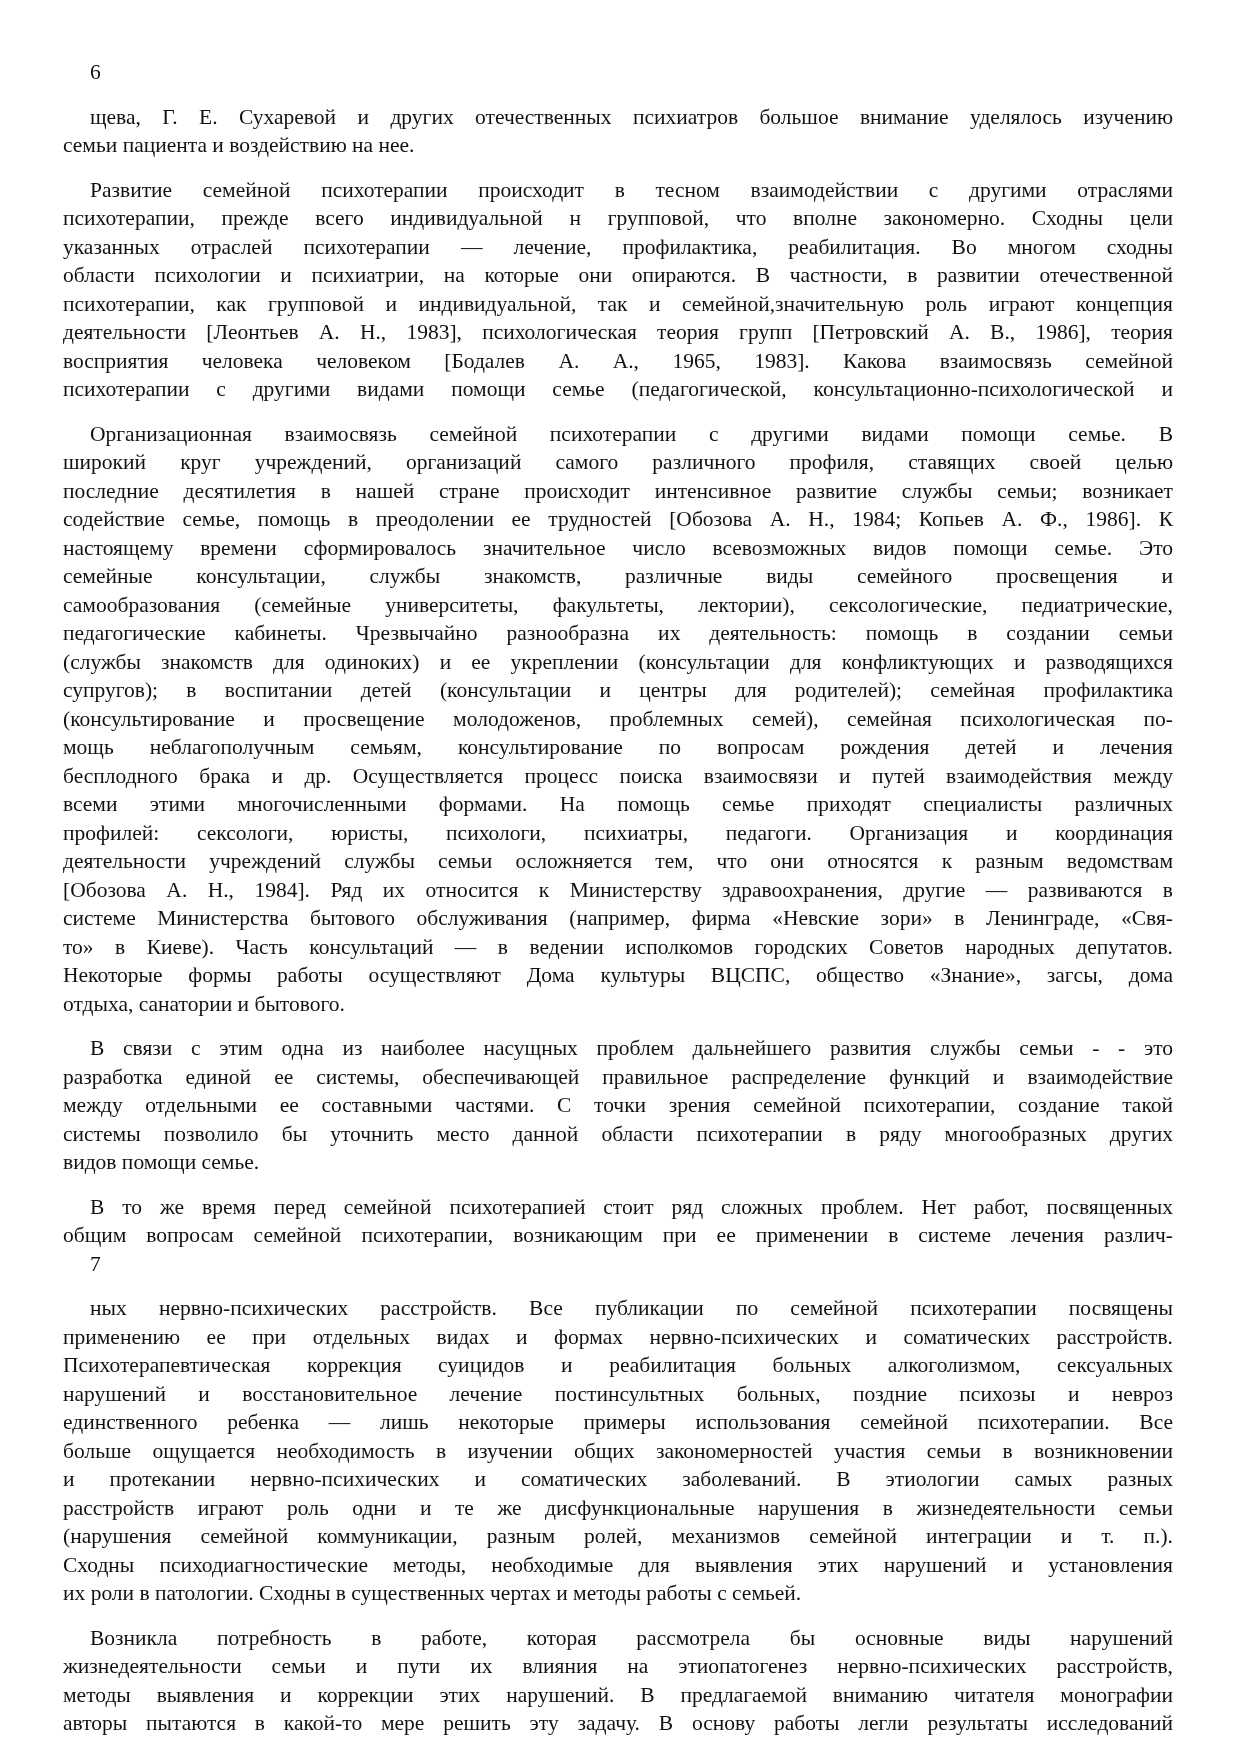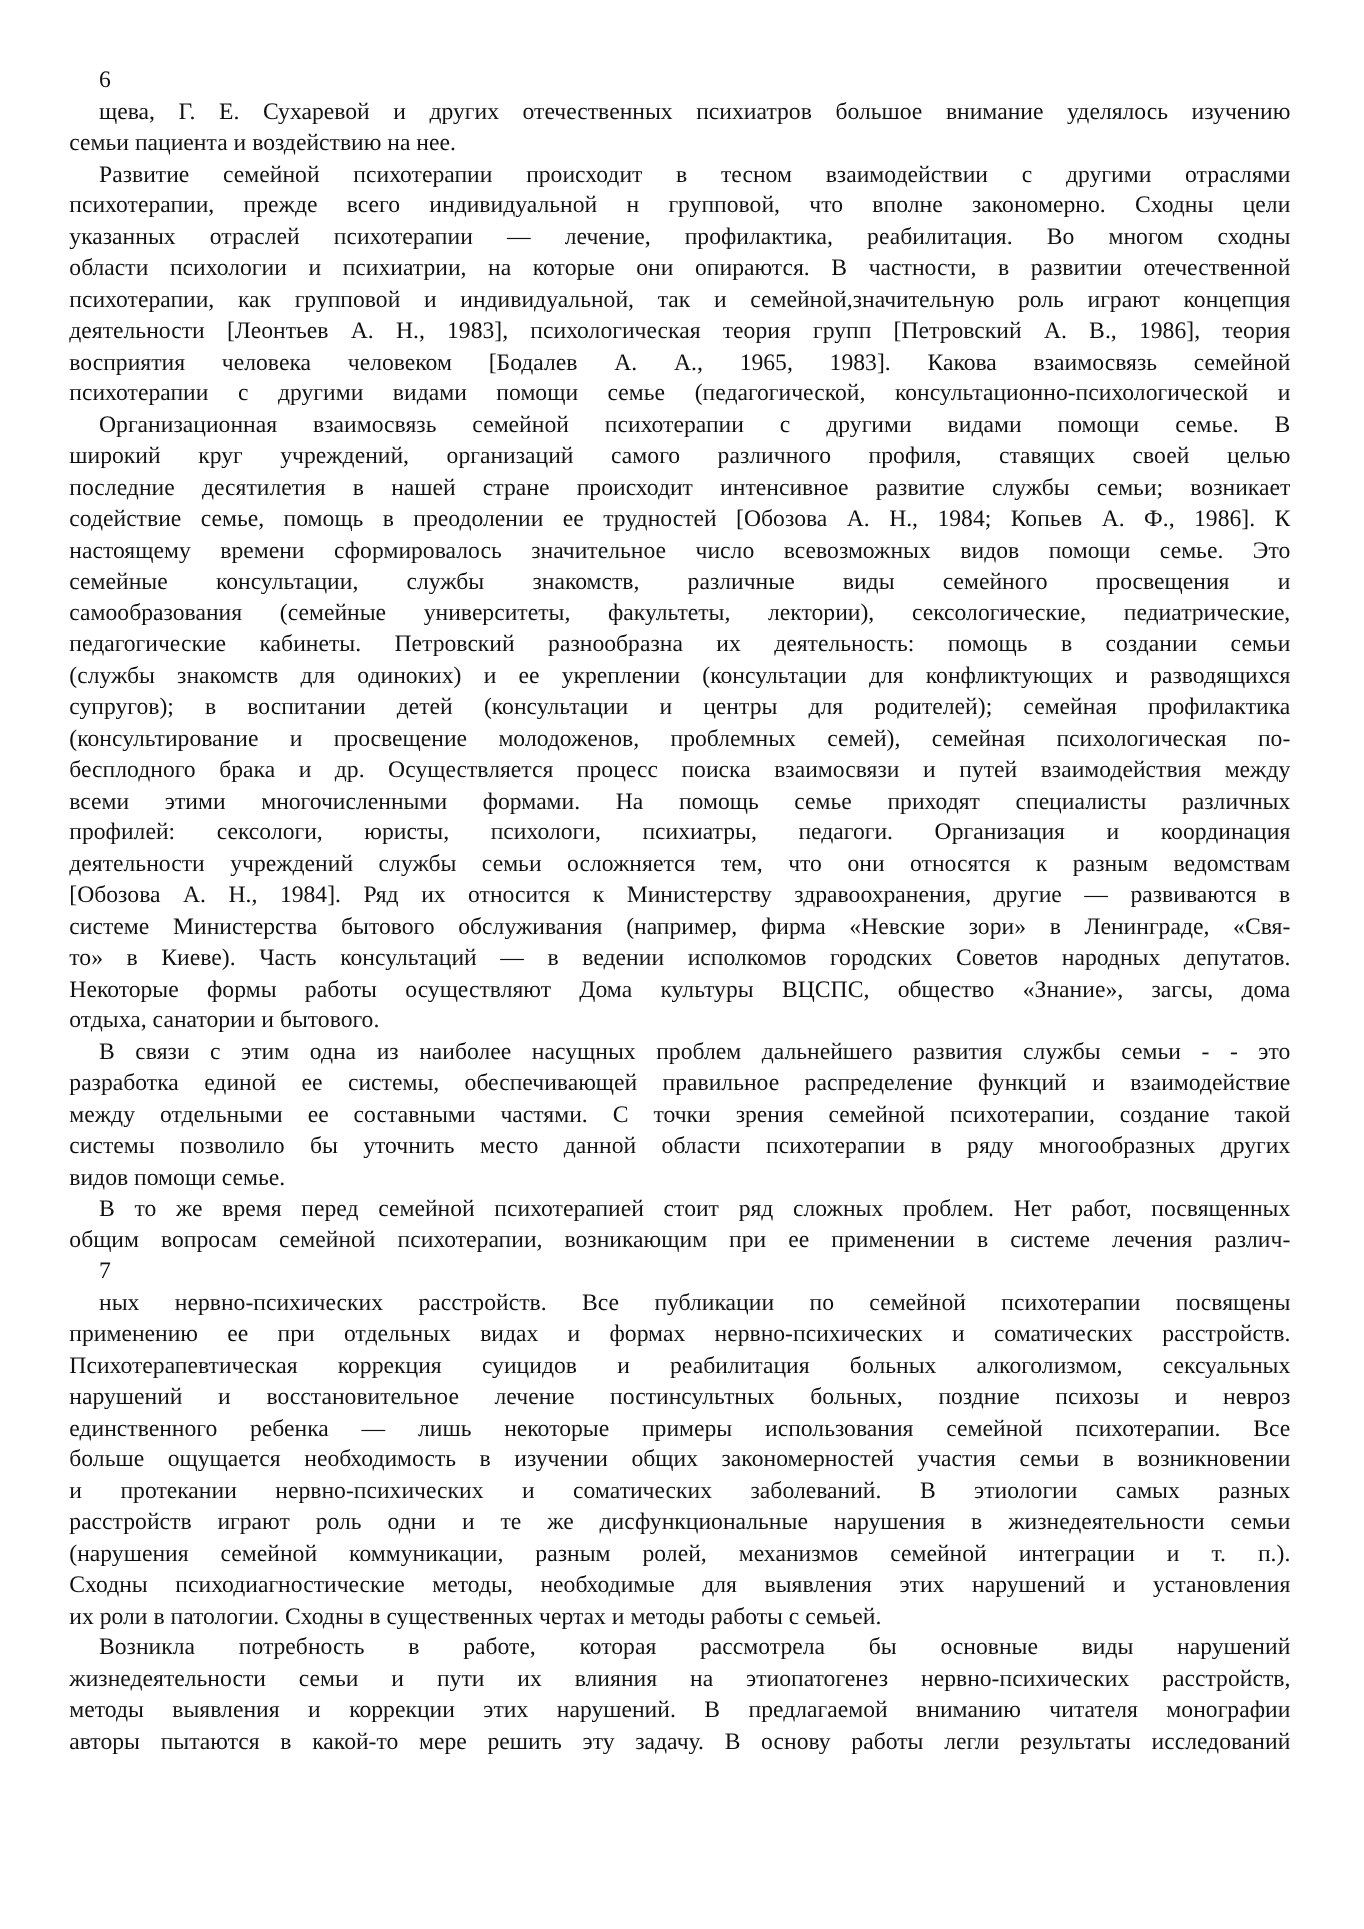--- a/index.html
+++ b/index.html
@@ -11,21 +11,21 @@
     width: 1110px;
     font-family: "Liberation Serif", "DejaVu Serif", serif;
     font-size: 21.5px;
     line-height: 28.5px;
     color: #111111;
   }
   .pnum { padding-left: 27px; margin: 0; height: 28.5px; }
   .pnum7 { height: 28.5px; }
   .line { display: block; text-align: justify; text-align-last: justify; white-space: nowrap; }
   .line.last { text-align-last: left; }
-  .line.ind { padding-left: 27px; }
+  .line.ind { padding-left: 27px; margin-top: 16px; }
 </style>
 </head>
 <body>
 
 <div class="page">
   <div class="pnum"><span>6</span></div>
 
   <div>
     <span class="line ind">щева, Г. Е. Сухаревой и других отечественных психиатров большое внимание уделялось изучению</span>
     <span class="line last">семьи пациента и воздействию на нее.</span>
@@ -43,24 +43,25 @@
   </div>
 
   <div>
     <span class="line ind">Организационная взаимосвязь семейной психотерапии с другими видами помощи семье. В</span>
     <span class="line">широкий круг учреждений, организаций самого различного профиля, ставящих своей целью</span>
     <span class="line">последние десятилетия в нашей стране происходит интенсивное развитие службы семьи; возникает</span>
     <span class="line">содействие семье, помощь в преодолении ее трудностей [Обозова А. Н., 1984; Копьев А. Ф., 1986]. К</span>
     <span class="line">настоящему времени сформировалось значительное число всевозможных видов помощи семье. Это</span>
     <span class="line">семейные консультации, службы знакомств, различные виды семейного просвещения и</span>
     <span class="line">самообразования (семейные университеты, факультеты, лектории), сексологические, педиатрические,</span>
-    <span class="line">педагогические кабинеты. Петровский разнообразна их деятельность: помощь в создании семьи</span>
+    <span class="line">педагогические кабинеты. Чрезвычайно разнообразна их деятельность: помощь в создании семьи</span>
     <span class="line">(службы знакомств для одиноких) и ее укреплении (консультации для конфликтующих и разводящихся</span>
     <span class="line">супругов); в воспитании детей (консультации и центры для родителей); семейная профилактика</span>
     <span class="line">(консультирование и просвещение молодоженов, проблемных семей), семейная психологическая по-</span>
+    <span class="line">мощь неблагополучным семьям, консультирование по вопросам рождения детей и лечения</span>
     <span class="line">бесплодного брака и др. Осуществляется процесс поиска взаимосвязи и путей взаимодействия между</span>
     <span class="line">всеми этими многочисленными формами. На помощь семье приходят специалисты различных</span>
     <span class="line">профилей: сексологи, юристы, психологи, психиатры, педагоги. Организация и координация</span>
     <span class="line">деятельности учреждений службы семьи осложняется тем, что они относятся к разным ведомствам</span>
     <span class="line">[Обозова А. Н., 1984]. Ряд их относится к Министерству здравоохранения, другие — развиваются в</span>
     <span class="line">системе Министерства бытового обслуживания (например, фирма «Невские зори» в Ленинграде, «Свя-</span>
     <span class="line">то» в Киеве). Часть консультаций — в ведении исполкомов городских Советов народных депутатов.</span>
     <span class="line">Некоторые формы работы осуществляют Дома культуры ВЦСПС, общество «Знание», загсы, дома</span>
     <span class="line last">отдыха, санатории и бытового.</span>
   </div>

